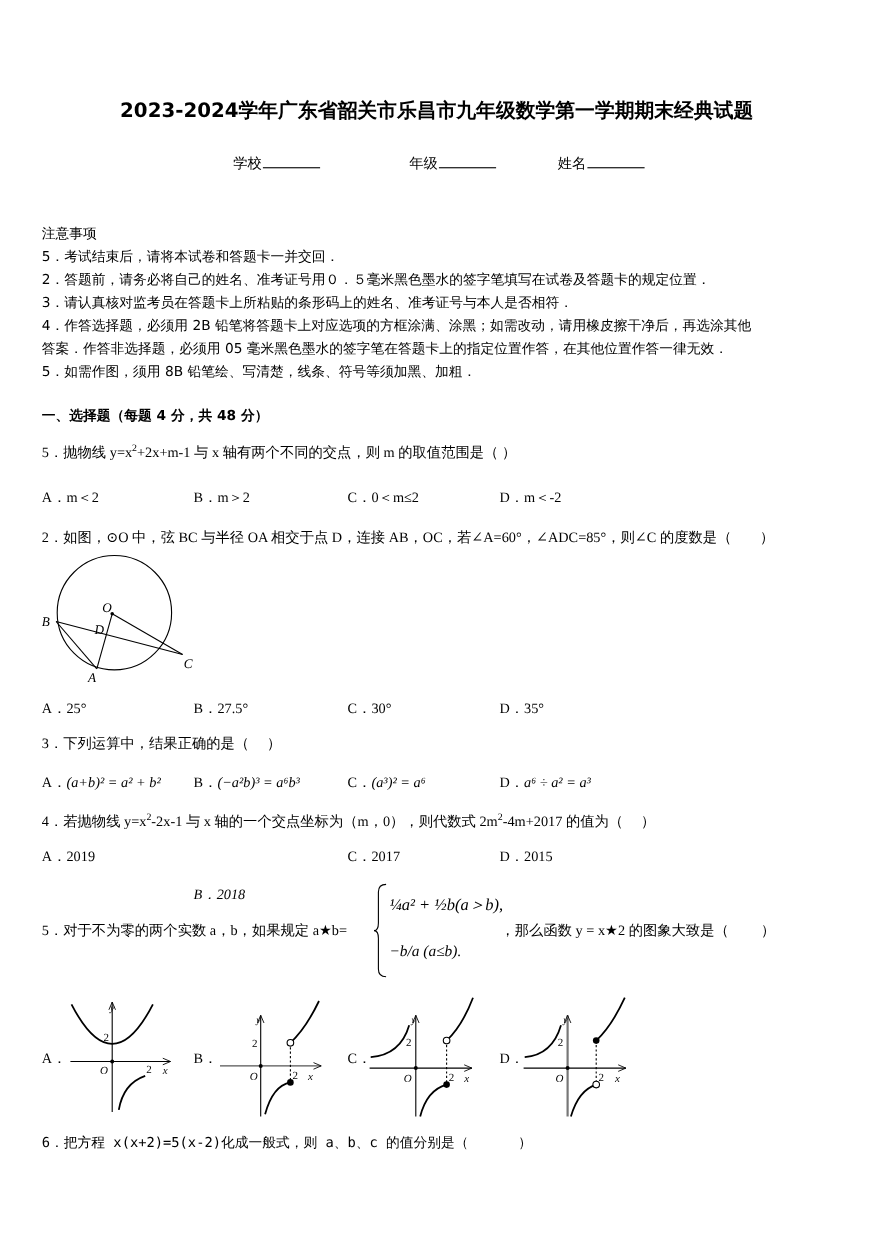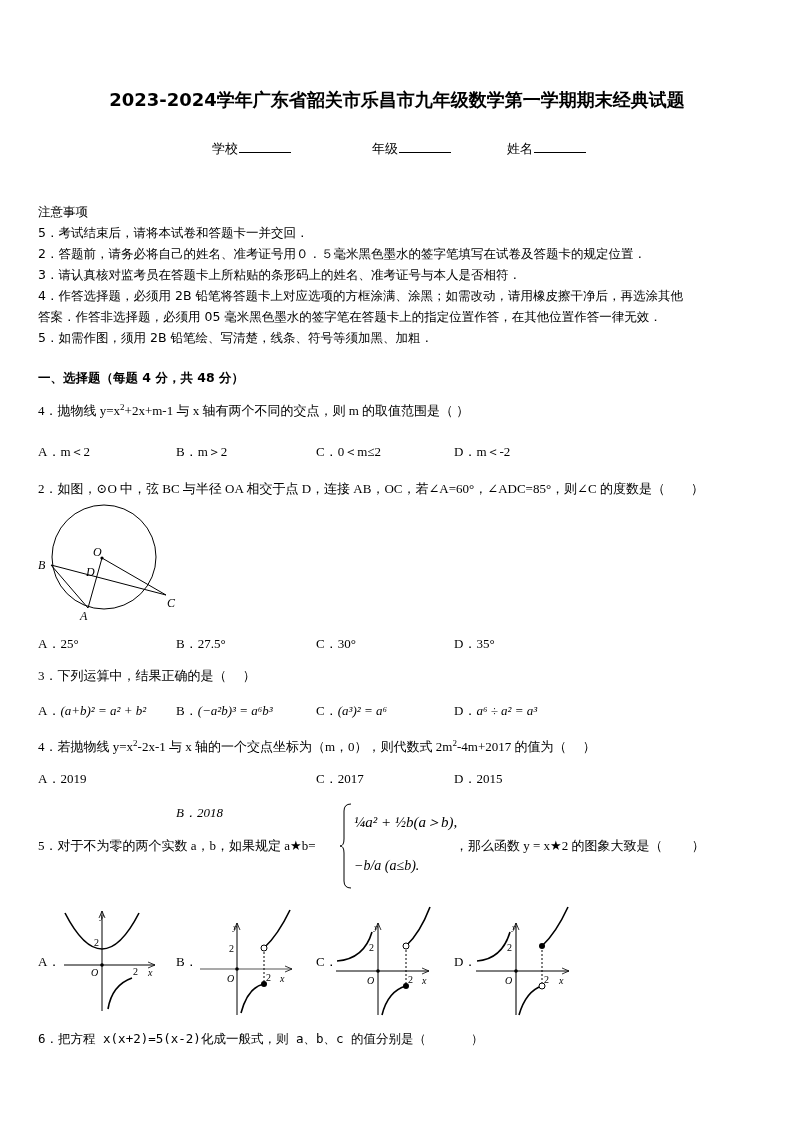--- a/index.html
+++ b/index.html
@@ -33,26 +33,26 @@
 <div class="abs info" style="left:507px;">
   <span>姓名</span><span class="blank"></span>
 </div>
 
 <div class="abs line notice-head">注意事项</div>
 <div class="abs line" style="top:225px;">5．考试结束后，请将本试卷和答题卡一并交回．</div>
 <div class="abs line" style="top:246px;">2．答题前，请务必将自己的姓名、准考证号用０．５毫米黑色墨水的签字笔填写在试卷及答题卡的规定位置．</div>
 <div class="abs line" style="top:267px;">3．请认真核对监考员在答题卡上所粘贴的条形码上的姓名、准考证号与本人是否相符．</div>
 <div class="abs line" style="top:288px;">4．作答选择题，必须用 2B 铅笔将答题卡上对应选项的方框涂满、涂黑；如需改动，请用橡皮擦干净后，再选涂其他</div>
 <div class="abs line" style="top:309px;">答案．作答非选择题，必须用 05 毫米黑色墨水的签字笔在答题卡上的指定位置作答，在其他位置作答一律无效．</div>
-<div class="abs line" style="top:330px;">5．如需作图，须用 2B 铅笔绘、写清楚，线条、符号等须加黑、加粗．</div>
+<div class="abs line" style="top:330px;">5．如需作图，须用 8B 铅笔绘、写清楚，线条、符号等须加黑、加粗．</div>
 
 <div class="abs line bold" style="top:370px;">一、选择题（每题 4 分，共 48 分）</div>
 
 <div class="abs line q" style="top:402px;">
-  <span>4．抛物线 y=x</span><sup>2</sup><span>+2x+m-1 与 x 轴有两个不同的交点，则 m 的取值范围是（  ）</span>
+  <span>5．抛物线 y=x</span><sup>2</sup><span>+2x+m-1 与 x 轴有两个不同的交点，则 m 的取值范围是（  ）</span>
 </div>
 <div class="abs opt" style="left:38px; top:443px;">A．m＜2</div>
 <div class="abs opt" style="left:176px; top:443px;">B．m＞2</div>
 <div class="abs opt" style="left:316px; top:443px;">C．0＜m≤2</div>
 <div class="abs opt" style="left:454px; top:443px;">D．m＜-2</div>
 
 <div class="abs line q" style="top:480px;">2．如图，⊙O 中，弦 BC 与半径 OA 相交于点 D，连接 AB，OC，若∠A=60°，∠ADC=85°，则∠C 的度数是（　　）</div>
 
 <svg style="left:30px; top:500px;" width="200" height="130" viewBox="0 0 200 130">
   <circle cx="74" cy="57" r="52" fill="none" stroke="#000" stroke-width="1"></circle>

